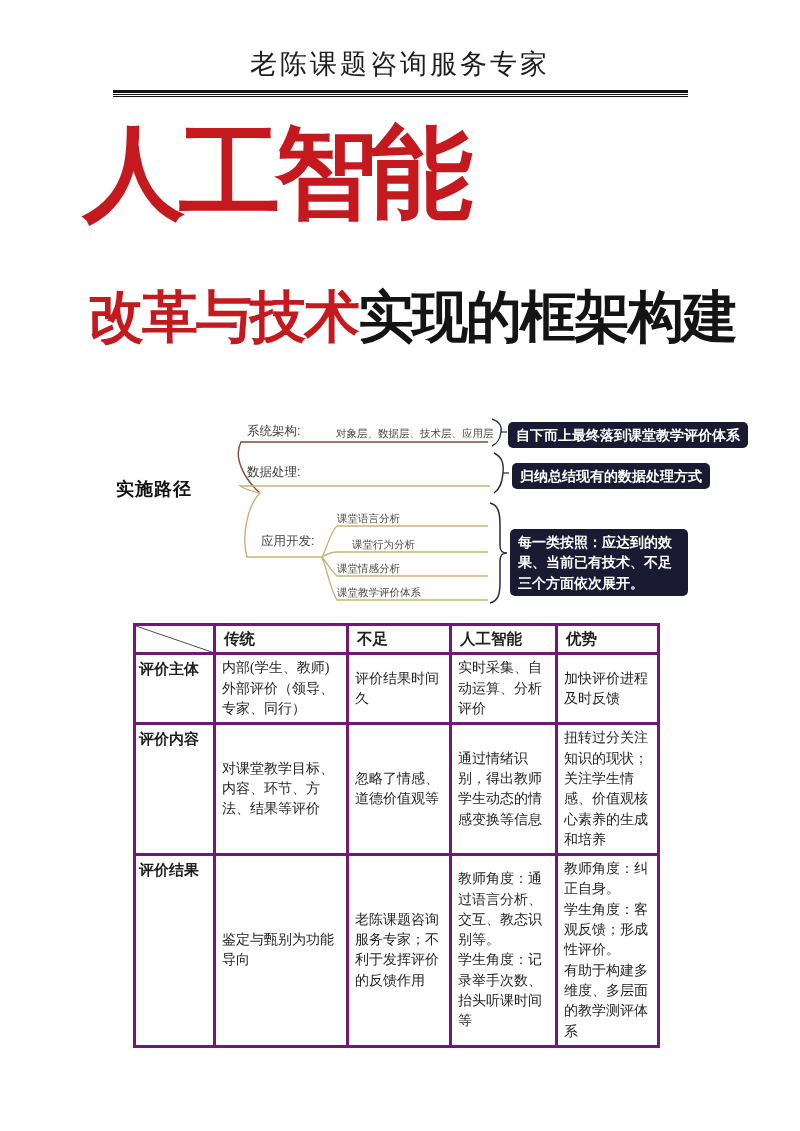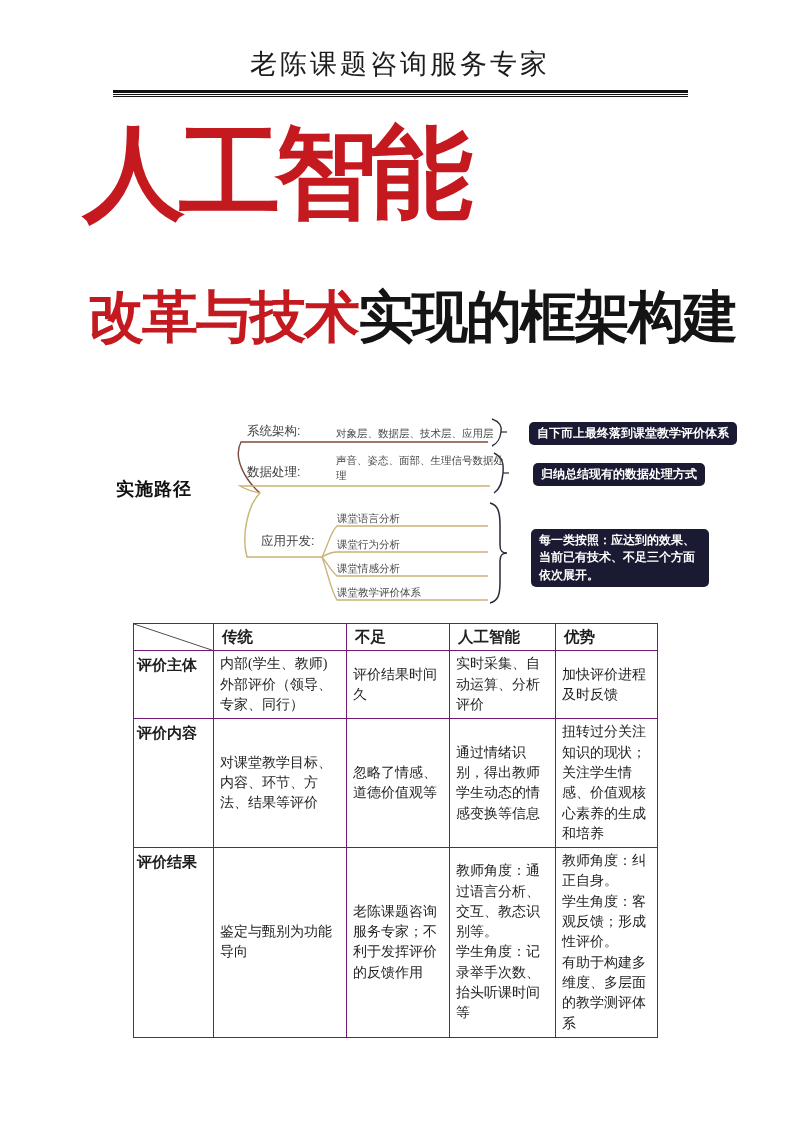--- a/index.html
+++ b/index.html
@@ -26,29 +26,29 @@
   .title2 .red{color:#c4191f;}
   .title2 .blk{color:#141414;}
 
   
   .mindmap{position:absolute;left:100px;top:405px;width:640px;height:210px;}
   .mindmap svg{position:absolute;left:0;top:0;}
   .mm-root{position:absolute;left:16px;top:72px;font-size:18px;font-weight:800;
            color:#111;letter-spacing:1px;}
   .mm-label{position:absolute;font-size:12.5px;color:#3d3d3d;white-space:nowrap;}
   .mm-value{position:absolute;font-size:10.5px;color:#4a4a4a;line-height:1.45;}
-  .mm-badge{position:absolute;background:#1a1a33;color:#ffffff;font-size:12px;
+  .mm-badge{position:absolute;background:#1a1a33;color:#ffffff;font-size:14px;
             font-weight:700;line-height:1.45;padding:3px 8px;border-radius:5px;
-            white-space:nowrap;margin-left:21px;}
+            white-space:nowrap;}
   .mm-badge.wrap{white-space:normal;width:162px;}
 
   
   .cmp{position:absolute;left:133px;top:623px;width:524px;border-collapse:collapse;
        table-layout:fixed;font-family:"Liberation Serif",serif;color:#1f1f1f;}
-  .cmp th,.cmp td{border:1px solid #701a75;font-size:14px;line-height:1.45;
+  .cmp th,.cmp td{border:3px solid #701a75;font-size:14px;line-height:1.45;
        padding:3px 6px;overflow:hidden;}
   .cmp thead th{font-size:15.5px;font-weight:700;text-align:left;height:22px;
        padding:2px 8px;vertical-align:middle;}
   .cmp td.rowhead{font-weight:700;font-size:15px;vertical-align:top;
        padding:4px 3px;text-align:left;}
   .cmp td.body{vertical-align:middle;}
   .cmp td.pre{white-space:pre-line;}
   .diagcell{position:relative;padding:0;}
   .diagcell svg{position:absolute;left:0;top:0;width:100%;height:100%;}
 </style>
@@ -94,26 +94,25 @@
       <path d="M390,98 C398,100 400,107 400,120 L400,140 C400,146 402,148 407,148 C402,148 400,150 400,156 L400,177 C400,190 398,196 390,198" fill="none" stroke="#2a2a3a" stroke-width="1.5"></path>
     </svg>
 
     <div class="mm-root">实施路径</div>
 
     <div class="mm-label" style="left:147px;top:18px;">系统架构:</div>
     <div class="mm-value" style="left:236px;top:21px;white-space:nowrap;">对象层、数据层、技术层、应用层</div>
     <div class="mm-badge" style="left:408px;top:17px;">自下而上最终落到课堂教学评价体系</div>
 
     <div class="mm-label" style="left:147px;top:59px;">数据处理:</div>
-    <div class="mm-value" style="left:236px;top:48px;width:172px;">声音、姿态、面部、生理信号数据处理</div>
     <div class="mm-badge" style="left:412px;top:58px;">归纳总结现有的数据处理方式</div>
 
     <div class="mm-label" style="left:152px;top:128px;margin-left:9px;">应用开发:</div>
     <div class="mm-value" style="left:237px;top:106px;">课堂语言分析</div>
-    <div class="mm-value" style="left:237px;top:132px;text-align:right;">课堂行为分析</div>
+    <div class="mm-value" style="left:252px;top:132px;text-align:right;">课堂行为分析</div>
     <div class="mm-value" style="left:237px;top:156px;">课堂情感分析</div>
     <div class="mm-value" style="left:237px;top:180px;">课堂教学评价体系</div>
     <div class="mm-badge wrap" style="left:410px;top:124px;">每一类按照：应达到的效果、当前已有技术、不足三个方面依次展开。</div>
   </div>
 
   <table class="cmp">
     <colgroup>
       <col style="width:80px">
         <col style="width:133px">
         <col style="width:103px">

